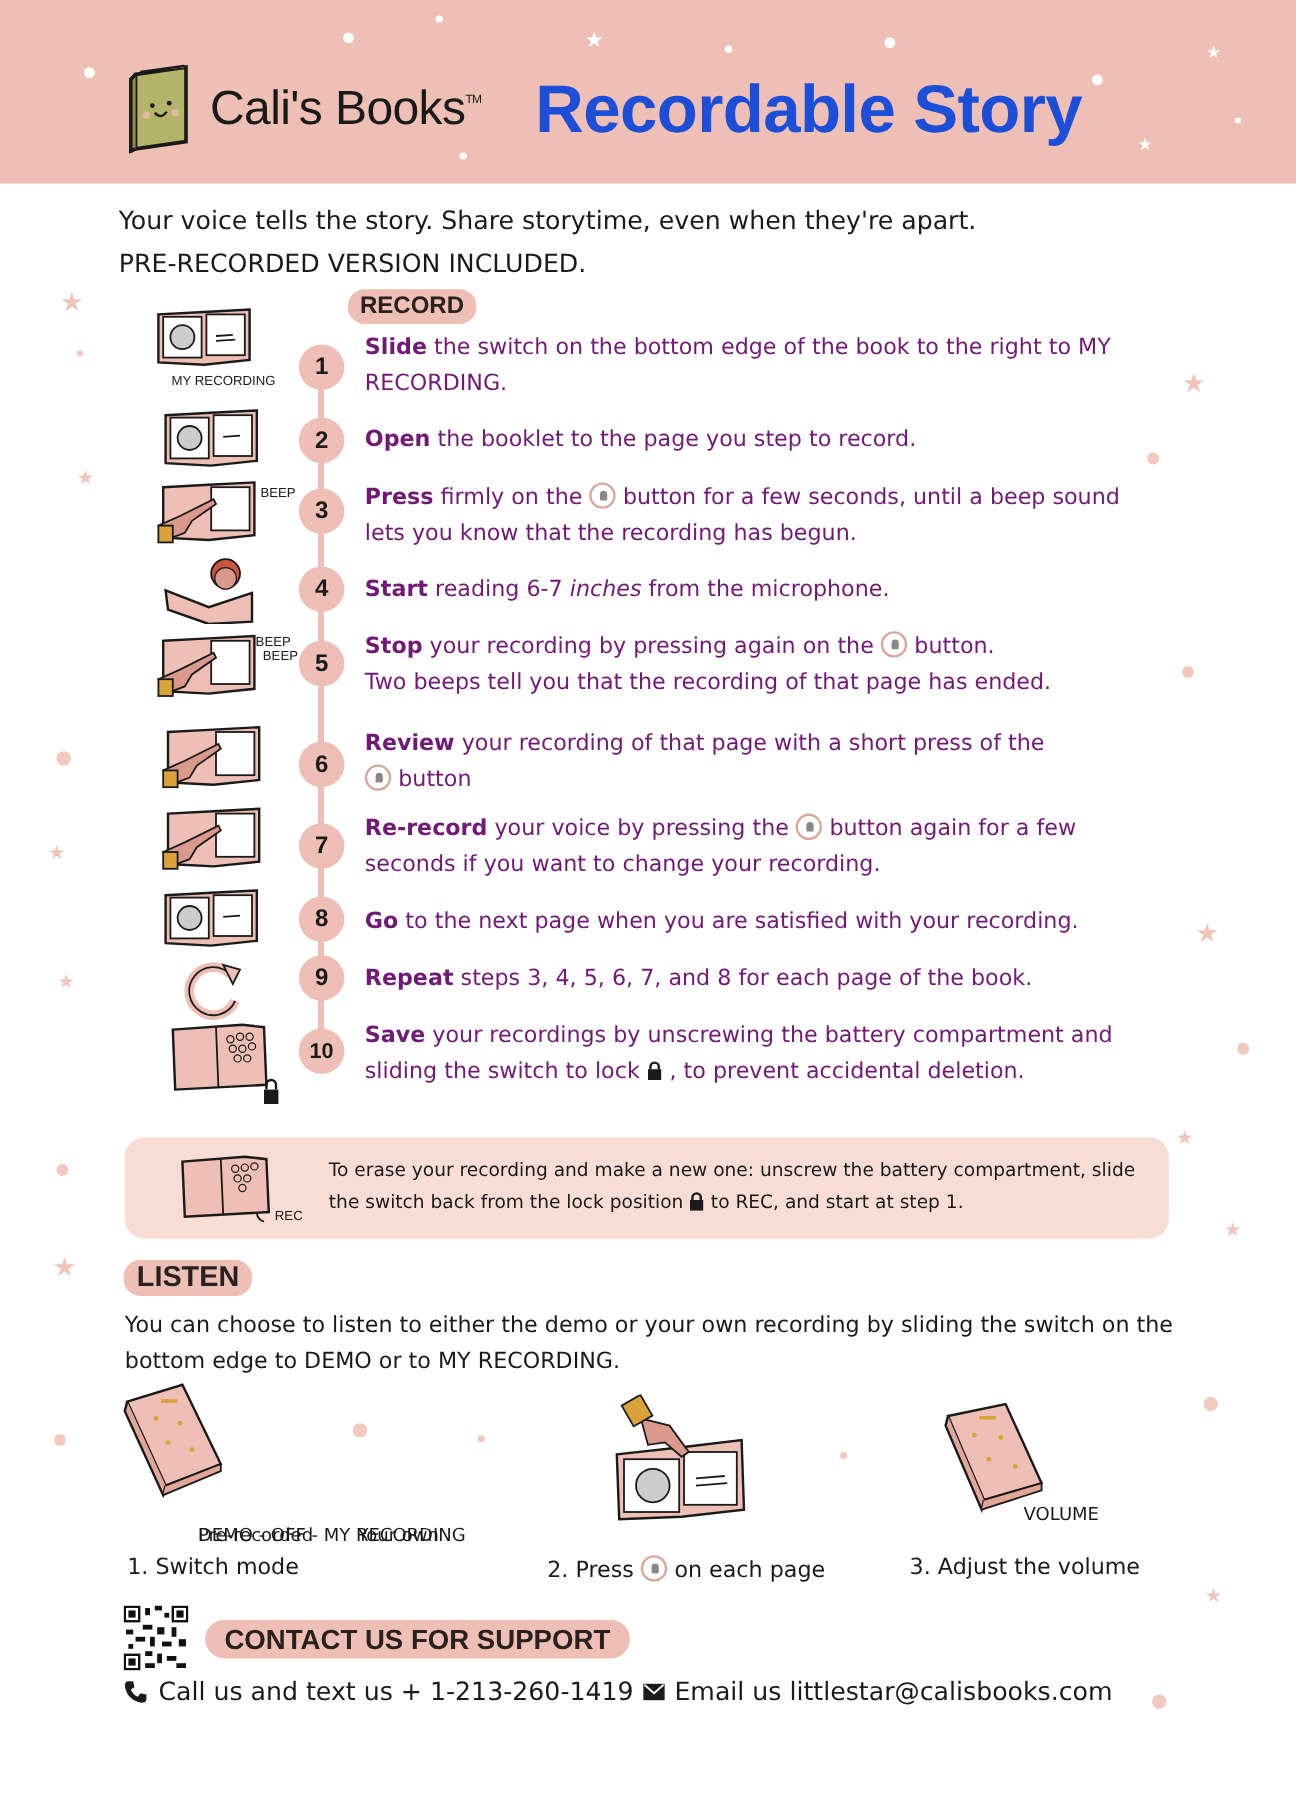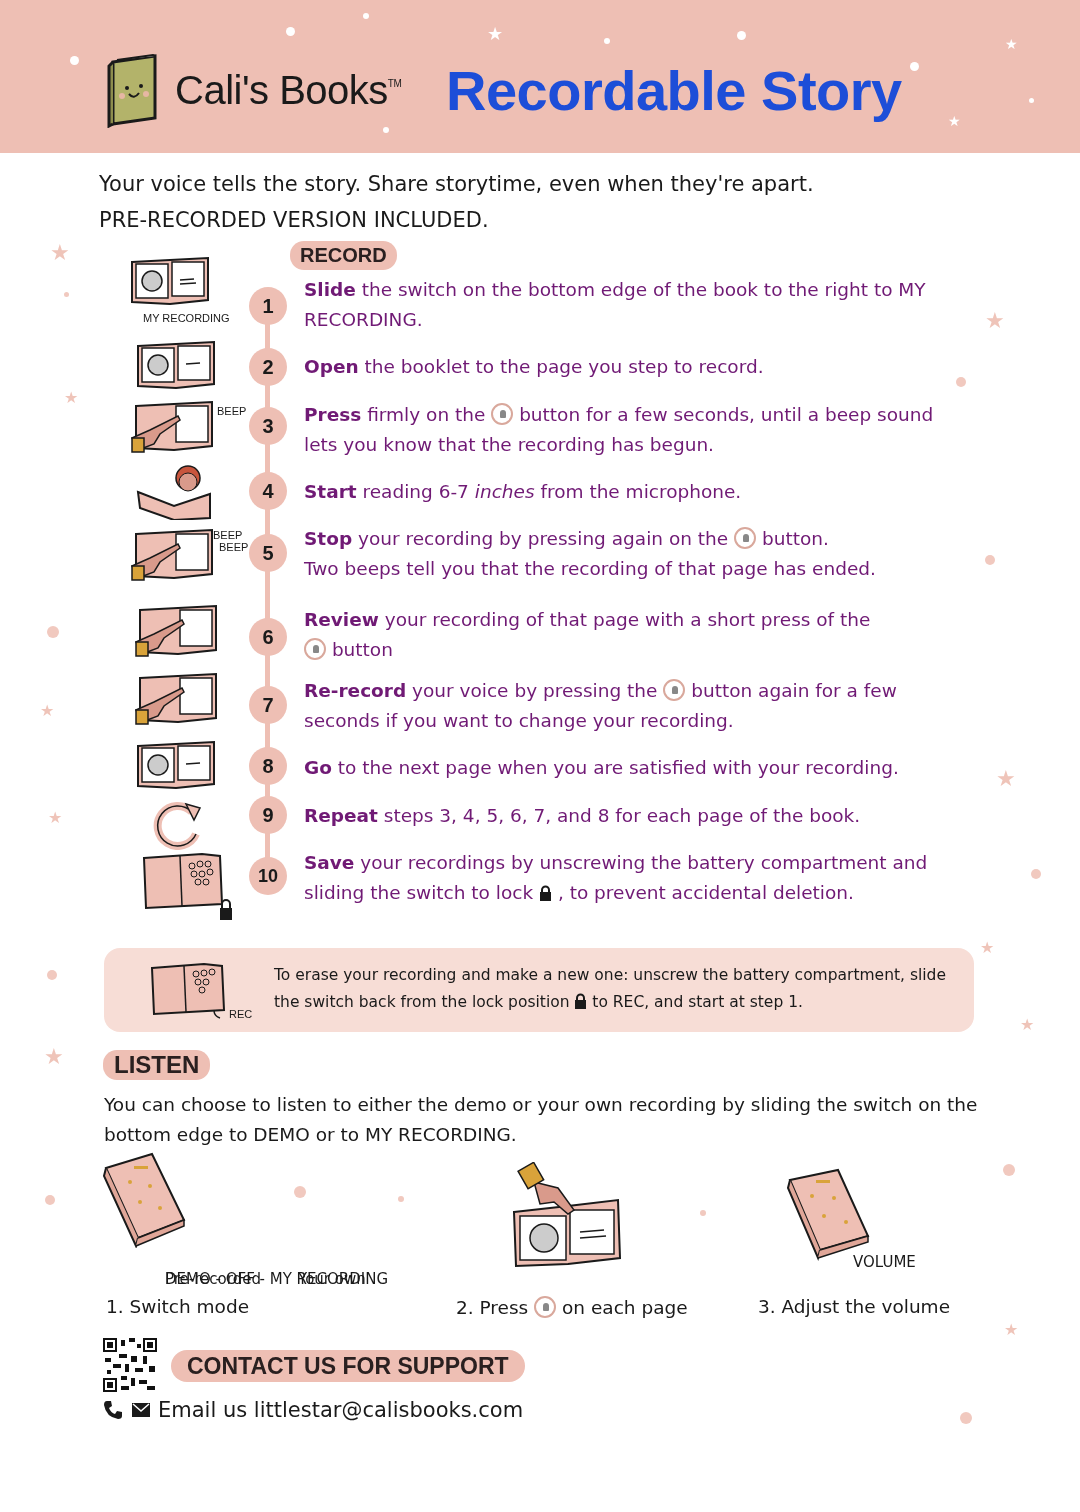--- a/index.html
+++ b/index.html
@@ -333,18 +333,19 @@
     <rect x="18" y="21" width="4" height="2" fill="#111"></rect>
     <rect x="22" y="24" width="4" height="2" fill="#111"></rect>
   <rect x="9" y="24" width="4" height="2" fill="#111"></rect>
     <rect x="2" y="16" width="2" height="2" fill="#111"></rect>
 </svg>
 <div class="pill pill-contact">CONTACT US FOR SUPPORT</div>
 <div class="contact-line">
   <svg width="22" height="22" viewBox="0 0 22 22">
     <path d="M5 2 L9 2 L10 7 L7 9 Q9 14 13 15 L15 12 L20 13 L20 17 Q20 20 16 20 Q4 18 2 6 Q2 2 5 2 Z" fill="#1a1a1a"></path>
   </svg>
+  <span>Call us and text us + 1-213-260-1419</span>
   <svg width="18" height="14" viewBox="0 0 18 14">
     <rect x="0" y="0" width="18" height="14" fill="#1a1a1a"></rect>
     <path d="M1 1 L9 8 L17 1" fill="none" stroke="#fff" stroke-width="1.5"></path>
   </svg>
   <span>Email us littlestar@calisbooks.com</span>
 </div>
 
 </body></html>

